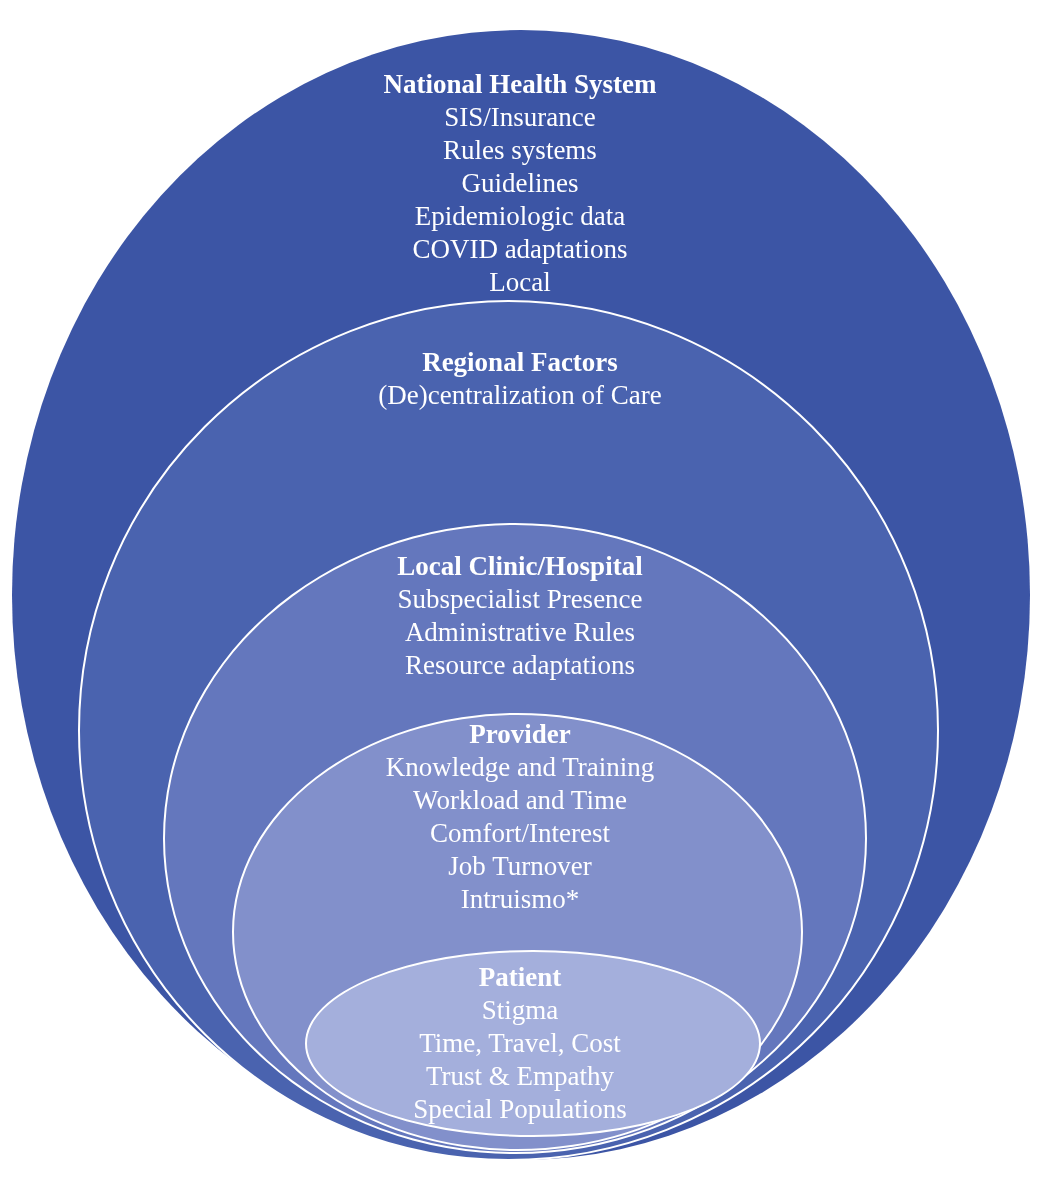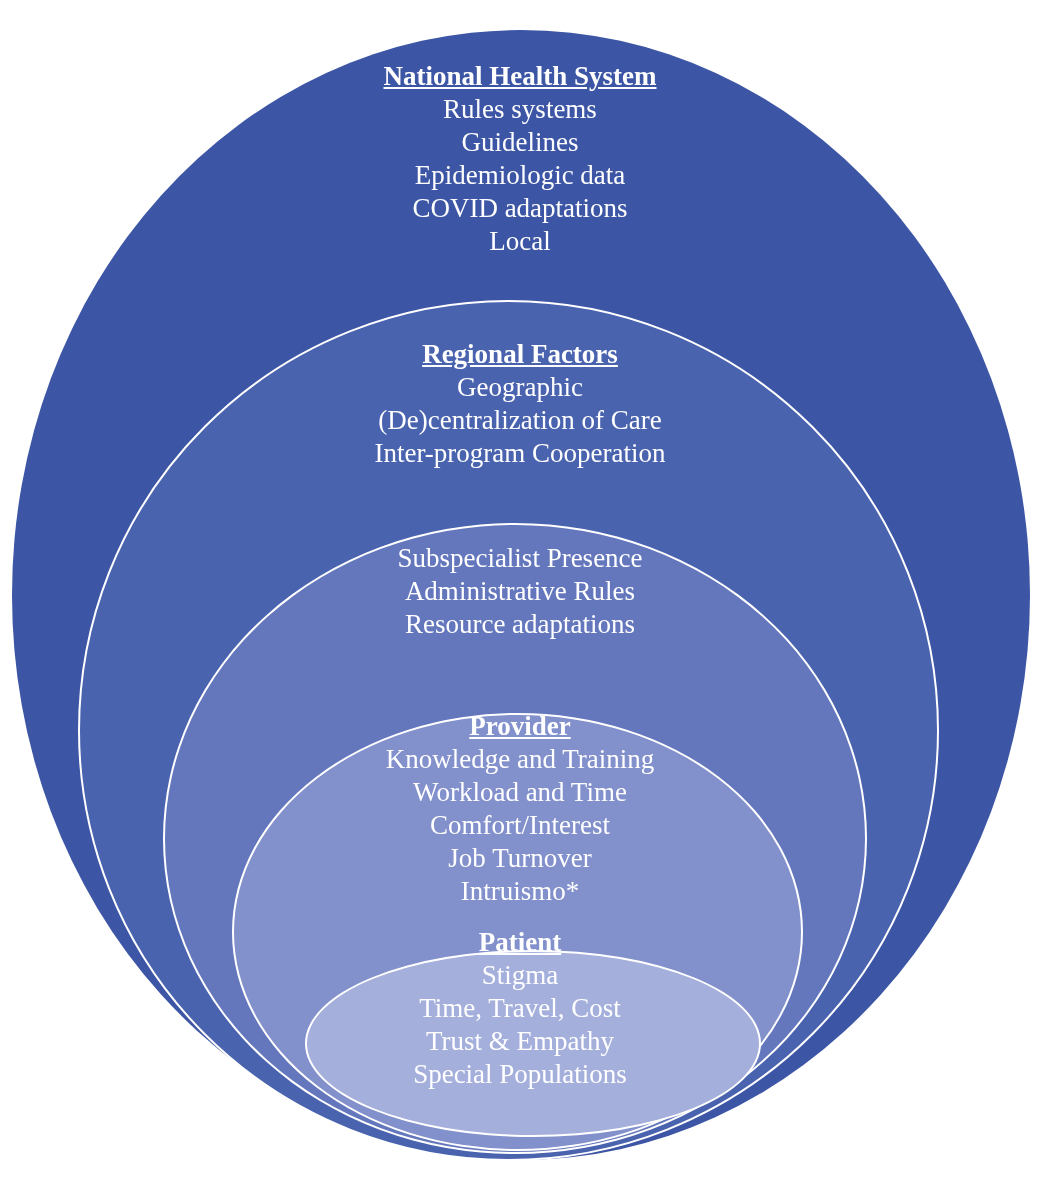--- a/index.html
+++ b/index.html
@@ -28,56 +28,56 @@
     position: absolute;
     left: 220px;
     width: 600px;
     text-align: center;
     color: #ffffff;
     font-size: 27px;
     line-height: 33px;
   }
   .label-block .level-title {
     font-weight: bold;
-    text-decoration: underline;
+    margin-top: 8px;
   }
   .lb1 { top: 60px; }
   .lb2 { top: 338px; }
   .lb3 { top: 542px; }
   .lb4 { top: 710px; }
-  .lb5 { top: 926px; }
+  .lb5 { top: 953px; }
 </style>
 </head>
 <body>
 
 <div class="stage">
 
   <div class="ellipse lvl1"></div>
   <div class="ellipse lvl2"></div>
   <div class="ellipse lvl3"></div>
   <div class="ellipse lvl4"></div>
   <div class="ellipse lvl5"></div>
 
   <div class="label-block lb1">
     <div class="level-title">National Health System</div>
+    <div class="level-item">SIS/Insurance</div>
     <div class="level-item">Rules systems</div>
     <div class="level-item">Guidelines</div>
     <div class="level-item">Epidemiologic data</div>
     <div class="level-item">COVID adaptations</div>
     <div class="level-item">Local</div>
   </div>
 
   <div class="label-block lb2">
     <div class="level-title">Regional Factors</div>
-    <div class="level-item">Geographic</div>
     <div class="level-item">(De)centralization of Care</div>
-    <div class="level-item">Inter-program Cooperation</div>
   </div>
 
   <div class="label-block lb3">
+    <div class="level-title">Local Clinic/Hospital</div>
     <div class="level-item">Subspecialist Presence</div>
     <div class="level-item">Administrative Rules</div>
     <div class="level-item">Resource adaptations</div>
   </div>
 
   <div class="label-block lb4">
     <div class="level-title">Provider</div>
     <div class="level-item">Knowledge and Training</div>
     <div class="level-item">Workload and Time</div>
     <div class="level-item">Comfort/Interest</div>

